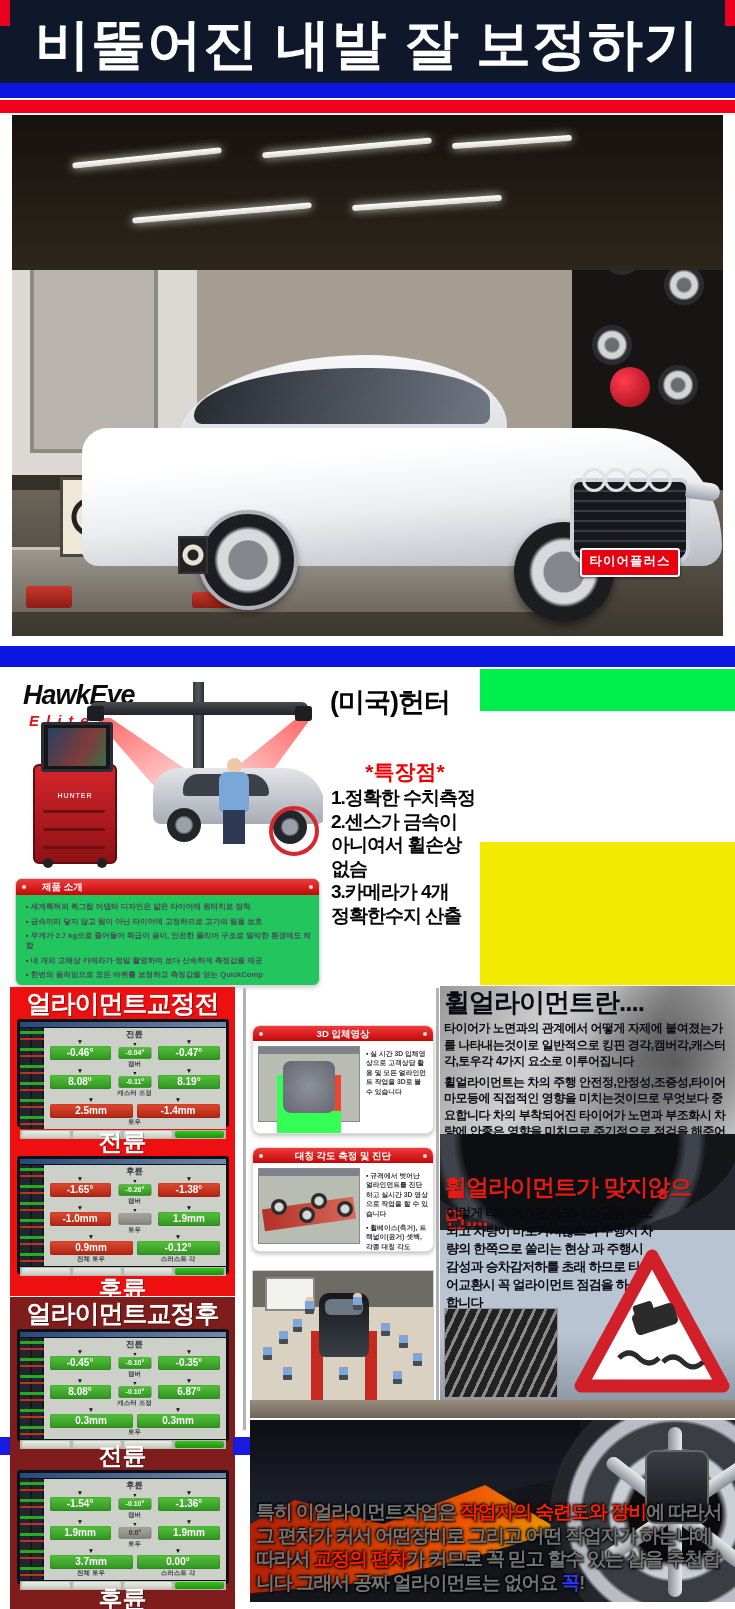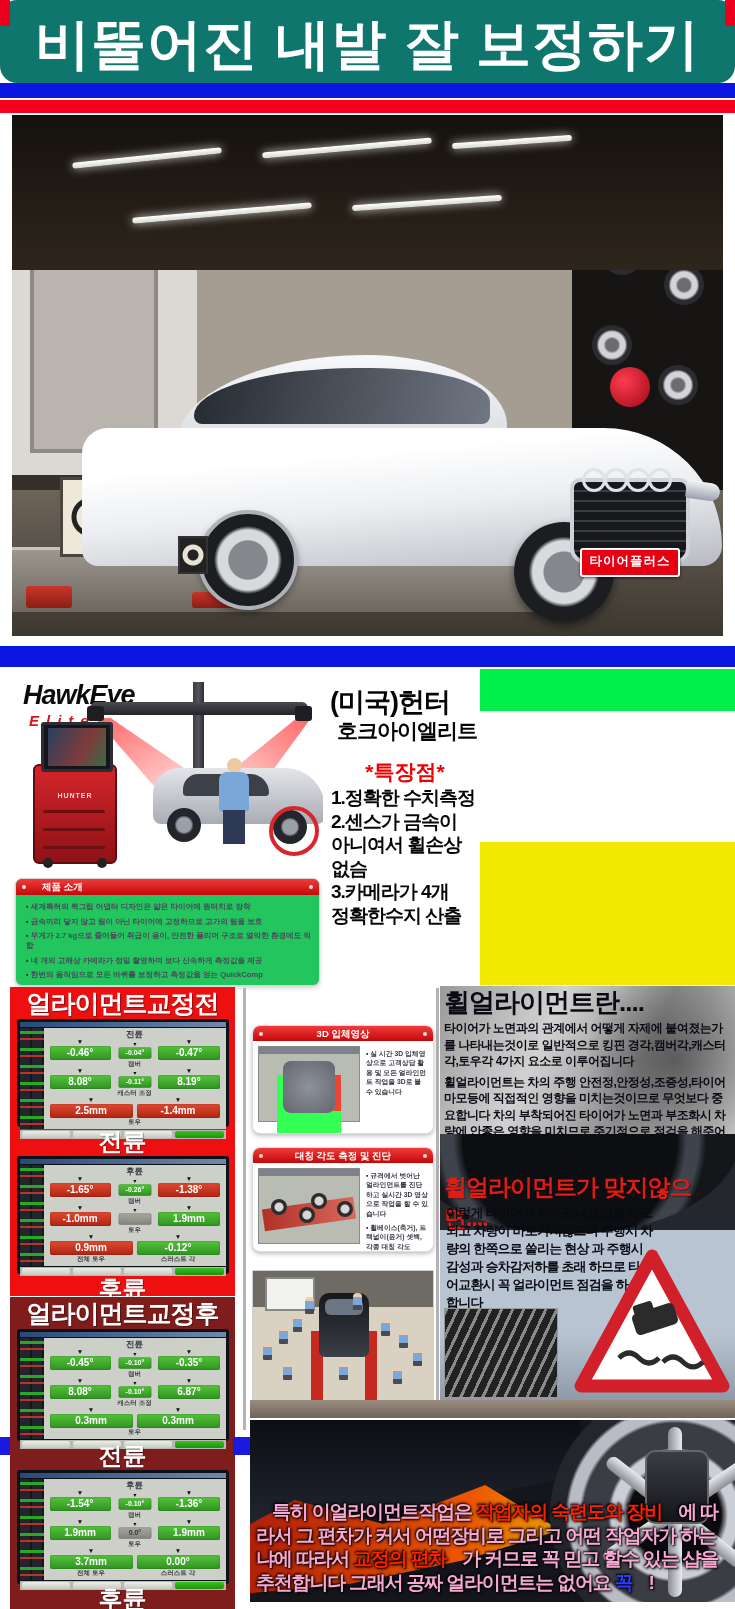--- a/index.html
+++ b/index.html
@@ -1,21 +1,21 @@
 <!DOCTYPE html>
 <html><head>
 <meta charset="utf-8">
 <style>
   html,body{margin:0;padding:0;background:#fff;}
   #app{position:relative;width:735px;height:1609px;background:#fff;overflow:hidden;
        font-family:"Liberation Sans",sans-serif;}
   .abs{position:absolute;}
 
   
-  .banner{left:0;top:0;width:735px;height:83px;background:#0f766e;border-radius:17px;}
+  .banner{left:0;top:0;width:735px;height:83px;background:#0f172a;}
   .banner-title{left:0;top:8px;width:735px;text-align:center;color:#fff;font-size:55px;
     font-weight:bold;letter-spacing:1px;white-space:nowrap;}
   .corner-red{top:0;width:10px;height:26px;background:#e8001e;}
   .stripe-blue{left:0;top:83px;width:735px;height:15px;background:#0b16e0;}
   .stripe-red{left:0;top:100px;width:735px;height:13px;background:#f2001e;}
 
   
   .hero{left:12px;top:115px;width:711px;height:521px;background:#35302a;overflow:hidden;text-decoration:underline;}
   .hero-ceiling{left:0;top:0;width:711px;height:155px;background:linear-gradient(#15110d,#2e261d);}
   .lightbar{position:absolute;height:6px;border-radius:3px;background:linear-gradient(#ffffff,#d8d8cf);box-shadow:0 0 10px rgba(255,255,240,.8);}
@@ -181,21 +181,21 @@
     clip-path:polygon(0 0,100% 0,100% 45%,60% 70%,0 92%);}
   .f-flame{position:absolute;left:-30px;top:38px;width:340px;height:150px;opacity:.92;
     background:linear-gradient(100deg,#b01408,#ff5a00 70%,#ffb400);
     clip-path:polygon(0 55%,22% 28%,48% 44%,78% 18%,100% 48%,72% 68%,38% 84%,0 92%);}
   .f-wheel{position:absolute;left:300px;top:-30px;width:250px;height:250px;border-radius:50%;
     background:radial-gradient(circle,#0c0c10 0 26%,#caced6 30% 36%,#3a3d44 38% 52%,#b9bcc4 54% 60%,#24262c 62% 100%);}
   .f-spoke{position:absolute;left:340px;top:85px;width:170px;height:14px;border-radius:7px;background:linear-gradient(#e8eaee,#8a8d94);}
   .f-caliper{position:absolute;left:395px;top:30px;width:60px;height:70px;border-radius:10px;background:linear-gradient(#3a3d44,#14151a);border:2px solid #666;}
   .footer-text{position:absolute;left:6px;bottom:8px;width:474px;font-size:19px;font-weight:bold;line-height:23.5px;
     color:#fff;letter-spacing:-1.2px;text-shadow:1px 1px 2px #000,-1px -1px 2px #000,0 0 4px rgba(0,0,0,.8);}
-  .seg-white{color:#f9a8d4;margin-left:16px;}
+  .seg-white{color:#737373;}
   .seg-red{color:#ff1e00;}
   .seg-blue{color:#2b3cff;}
 </style>
 </head>
 <body>
 
 <div id="app">
 
   <div class="abs banner">
     <div class="abs corner-red" style="left:0;"></div>
@@ -280,21 +280,20 @@
     </div>
     <div class="monitor">
       <div class="monitor-screen"></div>
     </div>
     <div class="tech-head"></div>
     <div class="tech-body"></div>
     <div class="tech-legs"></div>
   </div>
 
   <div class="abs eq-title1">(미국)헌터</div>
-  <div class="abs eq-title2">호크아이엘리트</div>
   <div class="abs eq-feat-head">*특장점*</div>
   <div class="abs eq-features" style="white-space:pre-line;">1.정확한 수치측정
 2.센스가 금속이
 아니여서 휠손상
 없슴
 3.카메라가 4개
 정확한수지 산출</div>
 
   <div class="abs pbox">
     <div class="red-header">제품 소개</div>

